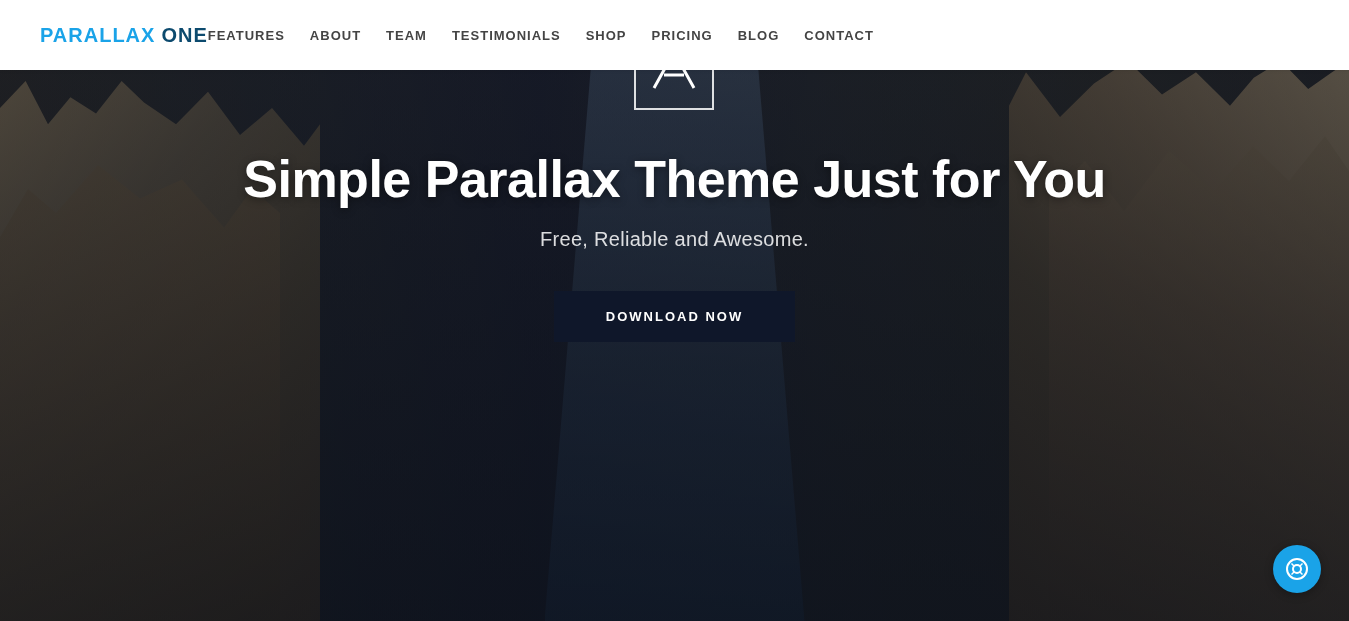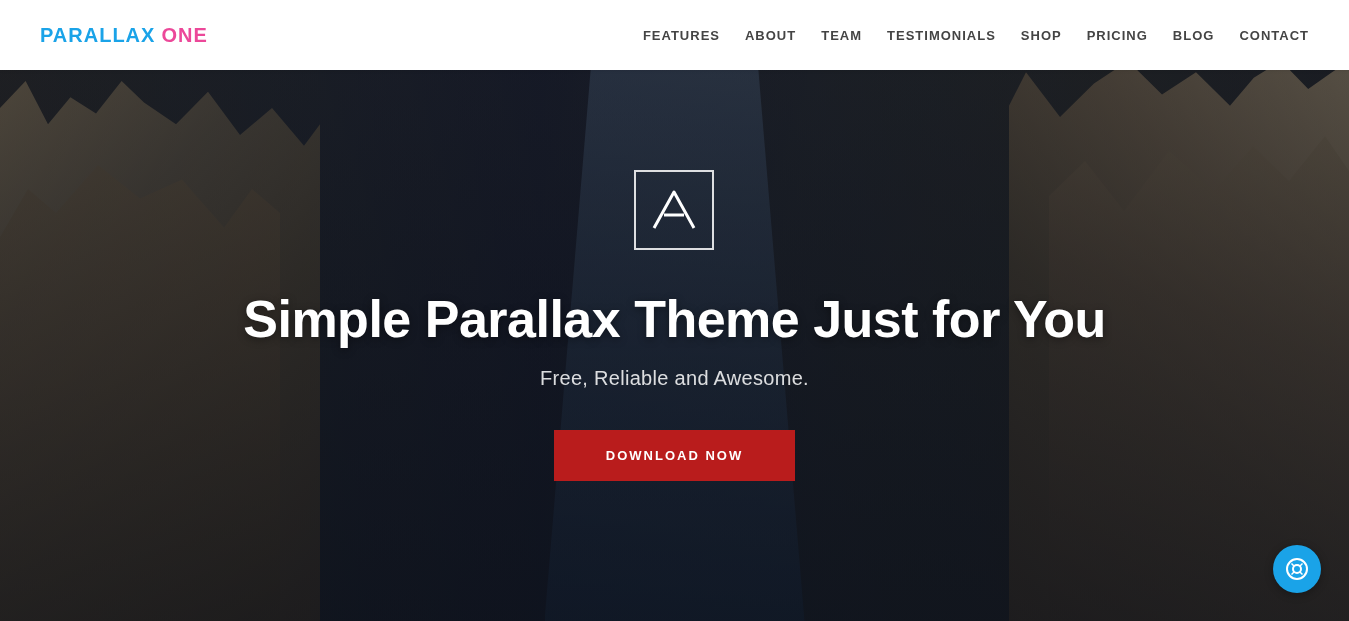--- a/index.html
+++ b/index.html
@@ -6,34 +6,34 @@
     body { font-family: 'Segoe UI', Arial, sans-serif; width: 1349px; height: 621px; overflow: hidden; }
 
     
     .navbar {
       position: absolute;
       top: 0; left: 0; right: 0;
       height: 70px;
       background: #fff;
       display: flex;
       align-items: center;
-      justify-content: space-between;
+      justify-content: flex-start;
       padding: 0 40px;
       z-index: 100;
       box-shadow: 0 1px 3px rgba(0,0,0,0.08);
     }
     .logo {
       display: flex;
       align-items: center;
       font-size: 20px;
       font-weight: 700;
       letter-spacing: 1px;
     }
     .logo-parallax { color: #1aa3e8; }
-    .logo-one { color: #ec4899; margin-left: 6px; }
+    .logo-one { color: #0c4a6e; margin-left: 6px; }
     .nav-links {
       display: flex;
       gap: 25px;
       list-style: none;
     }
     .nav-links li a {
       text-decoration: none;
       color: #444;
       font-size: 13px;
       font-weight: 600;
@@ -42,21 +42,21 @@
     }
 
     
     .hero {
       position: relative;
       width: 1349px;
       height: 621px;
       display: flex;
       flex-direction: column;
       align-items: center;
-      justify-content: center;
+      justify-content: flex-start;
       overflow: hidden;
     }
 
     
     .hero-bg {
       position: absolute;
       inset: 0;
       background:
         linear-gradient(to bottom, rgba(30,35,45,0.55) 0%, rgba(20,25,35,0.72) 100%),
         linear-gradient(to right, #3a3020 0%, #2a2a2a 20%, #1a1a2e 40%, #2c2c2c 60%, #353020 80%, #2a2520 100%);
@@ -172,21 +172,21 @@
     .hero-subtitle {
       color: rgba(255,255,255,0.85);
       font-size: 20px;
       font-weight: 400;
       text-align: center;
       margin-bottom: 40px;
       letter-spacing: 0.3px;
     }
 
     .hero-btn {
-      background: #b91c1c;
+      background: #0f172a;
       color: #fff;
       border: none;
       padding: 18px 52px;
       font-size: 13px;
       font-weight: 700;
       letter-spacing: 2px;
       text-transform: uppercase;
       cursor: pointer;
       transition: background 0.2s;
     }

